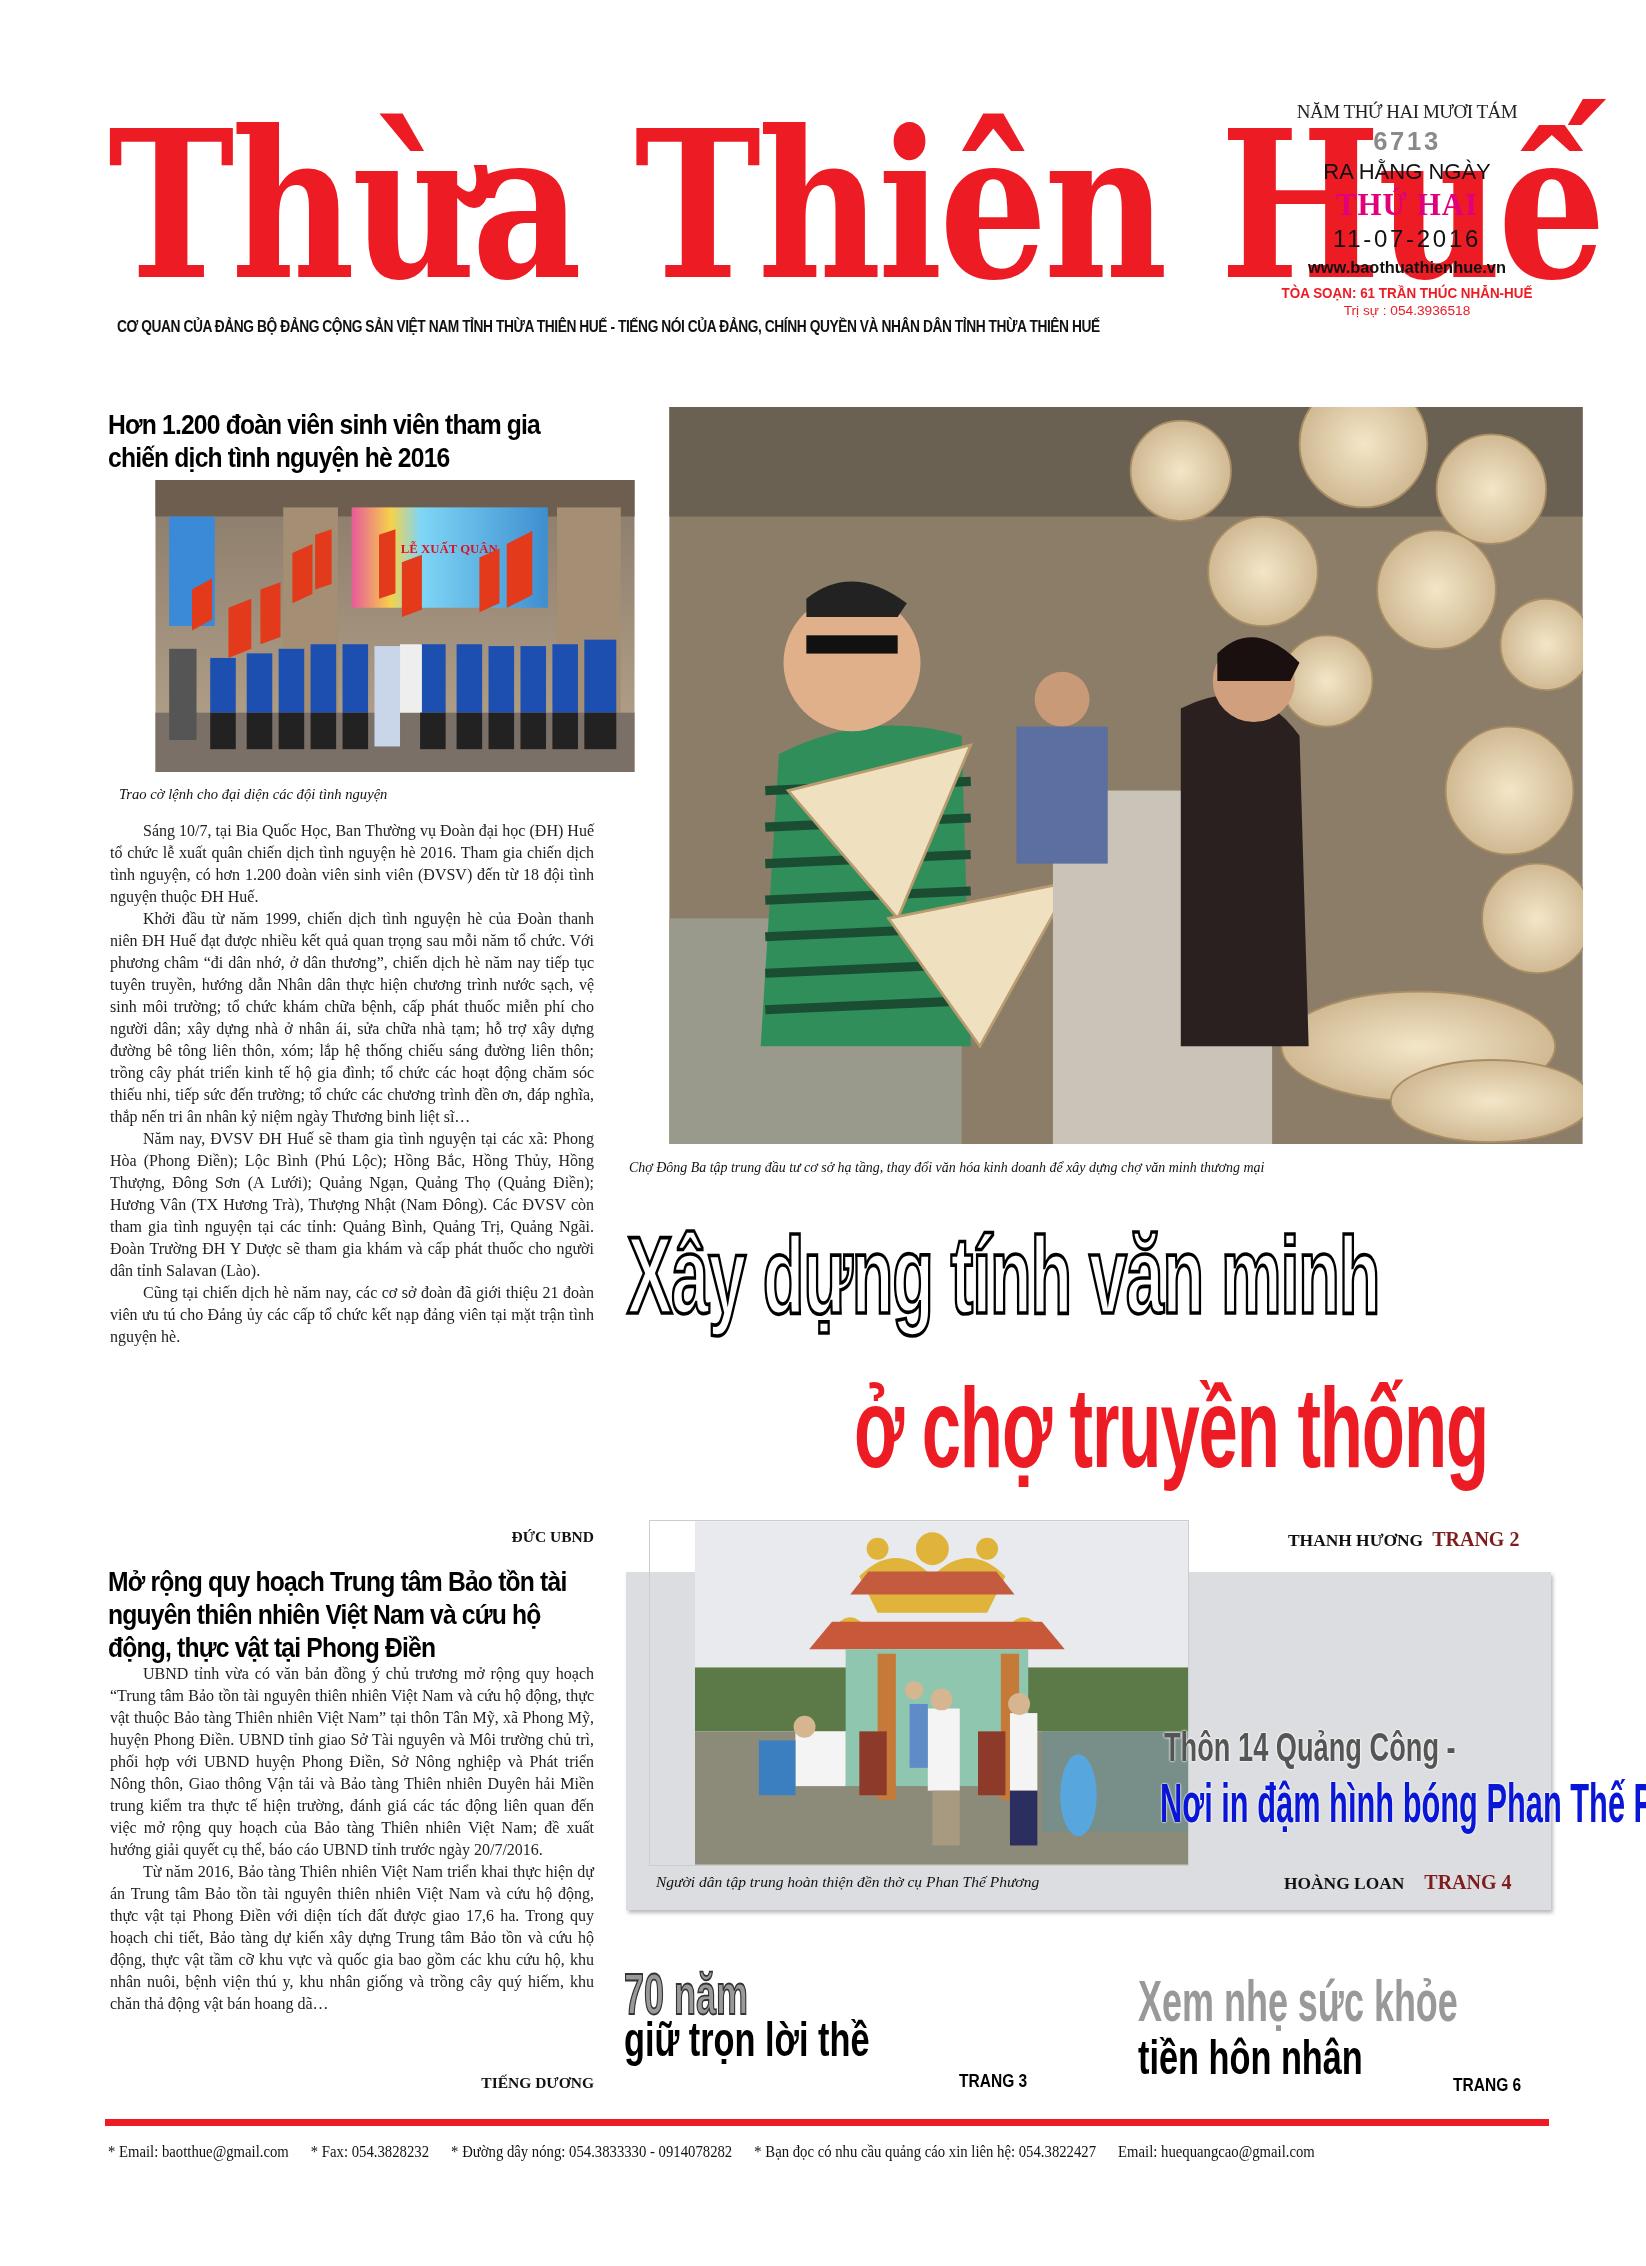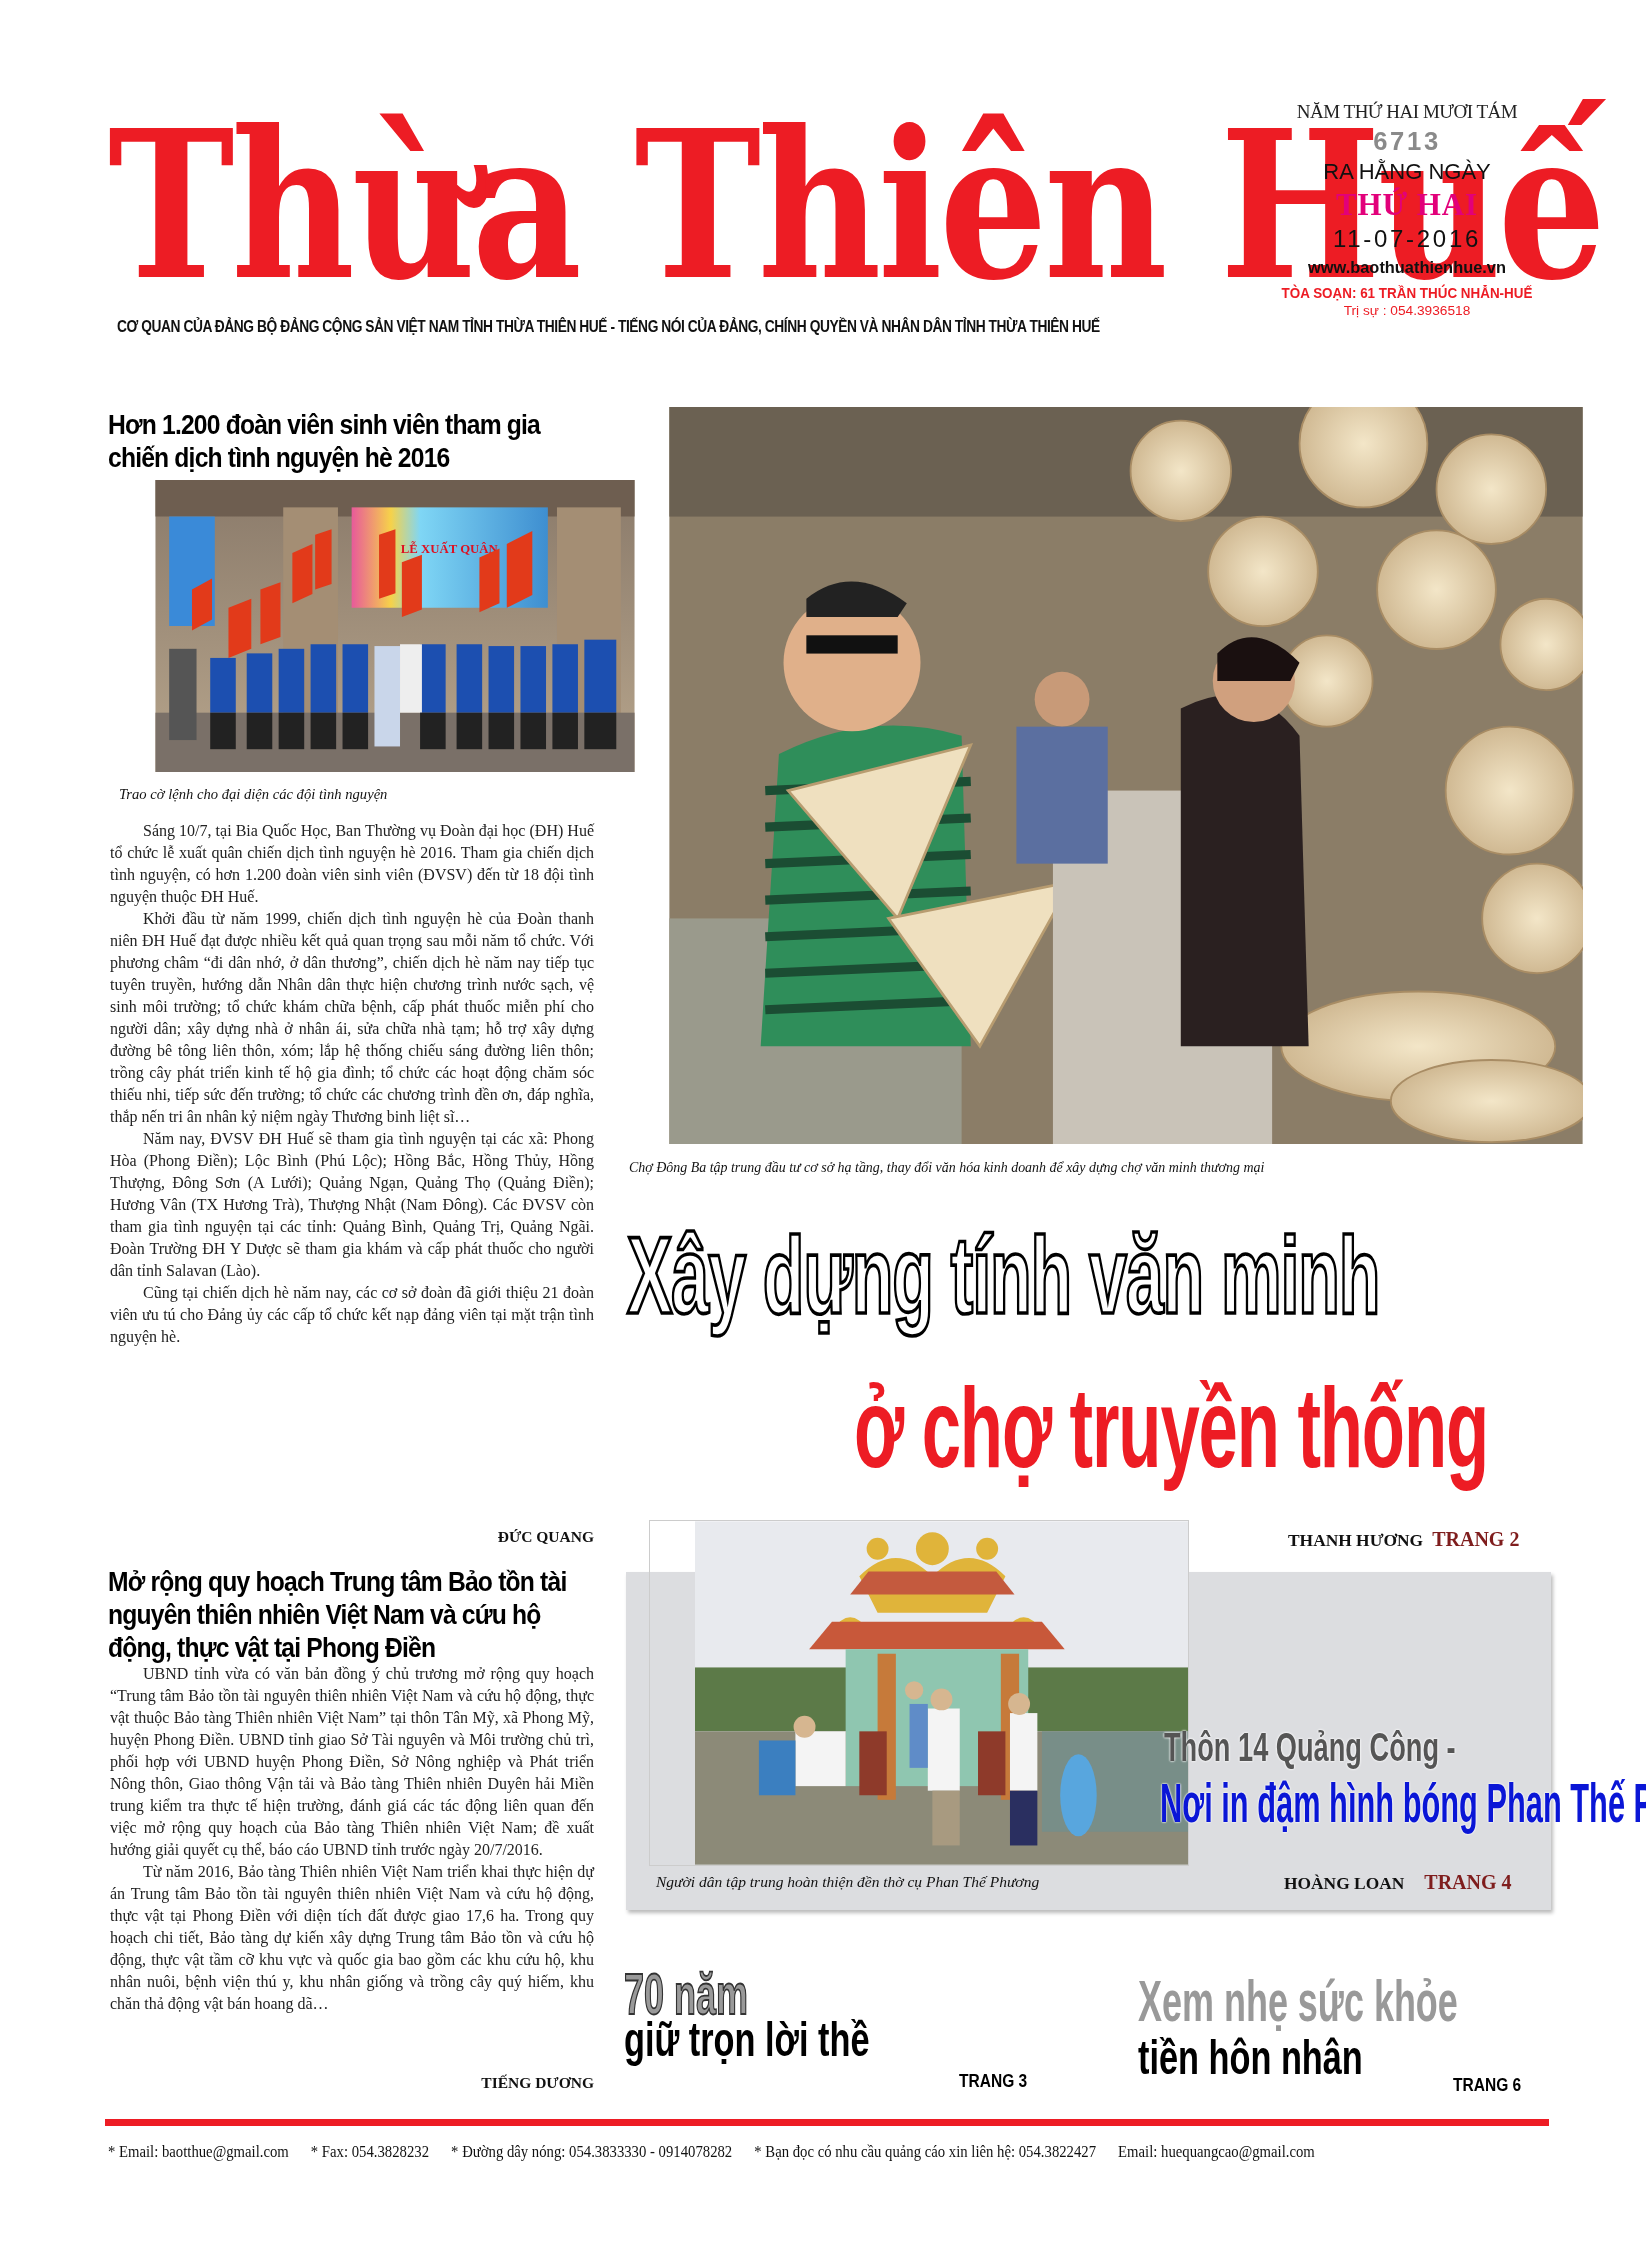--- a/index.html
+++ b/index.html
@@ -126,21 +126,21 @@
   </svg>
 </div>
 <div class="abs caption" style="left:119px;top:786px;">Trao cờ lệnh cho đại diện các đội tình nguyện</div>
 
 <div class="abs body-text" style="left:110px;top:820px;width:484px;">
   <p>Sáng 10/7, tại Bia Quốc Học, Ban Thường vụ Đoàn đại học (ĐH) Huế tổ chức lễ xuất quân chiến dịch tình nguyện hè 2016. Tham gia chiến dịch tình nguyện, có hơn 1.200 đoàn viên sinh viên (ĐVSV) đến từ 18 đội tình nguyện thuộc ĐH Huế.</p>
   <p>Khởi đầu từ năm 1999, chiến dịch tình nguyện hè của Đoàn thanh niên ĐH Huế đạt được nhiều kết quả quan trọng sau mỗi năm tổ chức. Với phương châm “đi dân nhớ, ở dân thương”, chiến dịch hè năm nay tiếp tục tuyên truyền, hướng dẫn Nhân dân thực hiện chương trình nước sạch, vệ sinh môi trường; tổ chức khám chữa bệnh, cấp phát thuốc miễn phí cho người dân; xây dựng nhà ở nhân ái, sửa chữa nhà tạm; hỗ trợ xây dựng đường bê tông liên thôn, xóm; lắp hệ thống chiếu sáng đường liên thôn; trồng cây phát triển kinh tế hộ gia đình; tổ chức các hoạt động chăm sóc thiếu nhi, tiếp sức đến trường; tổ chức các chương trình đền ơn, đáp nghĩa, thắp nến tri ân nhân kỷ niệm ngày Thương binh liệt sĩ…</p>
   <p>Năm nay, ĐVSV ĐH Huế sẽ tham gia tình nguyện tại các xã: Phong Hòa (Phong Điền); Lộc Bình (Phú Lộc); Hồng Bắc, Hồng Thủy, Hồng Thượng, Đông Sơn (A Lưới); Quảng Ngạn, Quảng Thọ (Quảng Điền); Hương Vân (TX Hương Trà), Thượng Nhật (Nam Đông). Các ĐVSV còn tham gia tình nguyện tại các tỉnh: Quảng Bình, Quảng Trị, Quảng Ngãi. Đoàn Trường ĐH Y Dược sẽ tham gia khám và cấp phát thuốc cho người dân tỉnh Salavan (Lào).</p>
   <p>Cũng tại chiến dịch hè năm nay, các cơ sở đoàn đã giới thiệu 21 đoàn viên ưu tú cho Đảng ủy các cấp tổ chức kết nạp đảng viên tại mặt trận tình nguyện hè.</p>
 </div>
-<div class="abs byline" style="left:110px;top:1528px;width:484px;">ĐỨC QUANG</div>
+<div class="abs byline" style="left:110px;top:1528px;width:484px;">ĐỨC UBND</div>
 
 <div class="abs h-left" style="left:108px;top:1565px;width:530px;">Mở rộng quy hoạch Trung tâm Bảo tồn tài nguyên thiên nhiên Việt Nam và cứu hộ động, thực vật tại Phong Điền</div>
 <div class="abs body-text" style="left:110px;top:1663px;width:484px;">
   <p>UBND tỉnh vừa có văn bản đồng ý chủ trương mở rộng quy hoạch “Trung tâm Bảo tồn tài nguyên thiên nhiên Việt Nam và cứu hộ động, thực vật thuộc Bảo tàng Thiên nhiên Việt Nam” tại thôn Tân Mỹ, xã Phong Mỹ, huyện Phong Điền. UBND tỉnh giao Sở Tài nguyên và Môi trường chủ trì, phối hợp với UBND huyện Phong Điền, Sở Nông nghiệp và Phát triển Nông thôn, Giao thông Vận tải và Bảo tàng Thiên nhiên Duyên hải Miền trung kiểm tra thực tế hiện trường, đánh giá các tác động liên quan đến việc mở rộng quy hoạch của Bảo tàng Thiên nhiên Việt Nam; đề xuất hướng giải quyết cụ thể, báo cáo UBND tỉnh trước ngày 20/7/2016.</p>
   <p>Từ năm 2016, Bảo tàng Thiên nhiên Việt Nam triển khai thực hiện dự án Trung tâm Bảo tồn tài nguyên thiên nhiên Việt Nam và cứu hộ động, thực vật tại Phong Điền với diện tích đất được giao 17,6 ha. Trong quy hoạch chi tiết, Bảo tàng dự kiến xây dựng Trung tâm Bảo tồn và cứu hộ động, thực vật tầm cỡ khu vực và quốc gia bao gồm các khu cứu hộ, khu nhân nuôi, bệnh viện thú y, khu nhân giống và trồng cây quý hiếm, khu chăn thả động vật bán hoang dã…</p>
 </div>
 <div class="abs byline" style="left:110px;top:2074px;width:484px;">TIẾNG DƯƠNG</div>
 
 <div class="abs photo" style="left:624px;top:407px;width:914px;height:737px;">
   <svg width="914" height="737" viewBox="0 0 1000 807">

